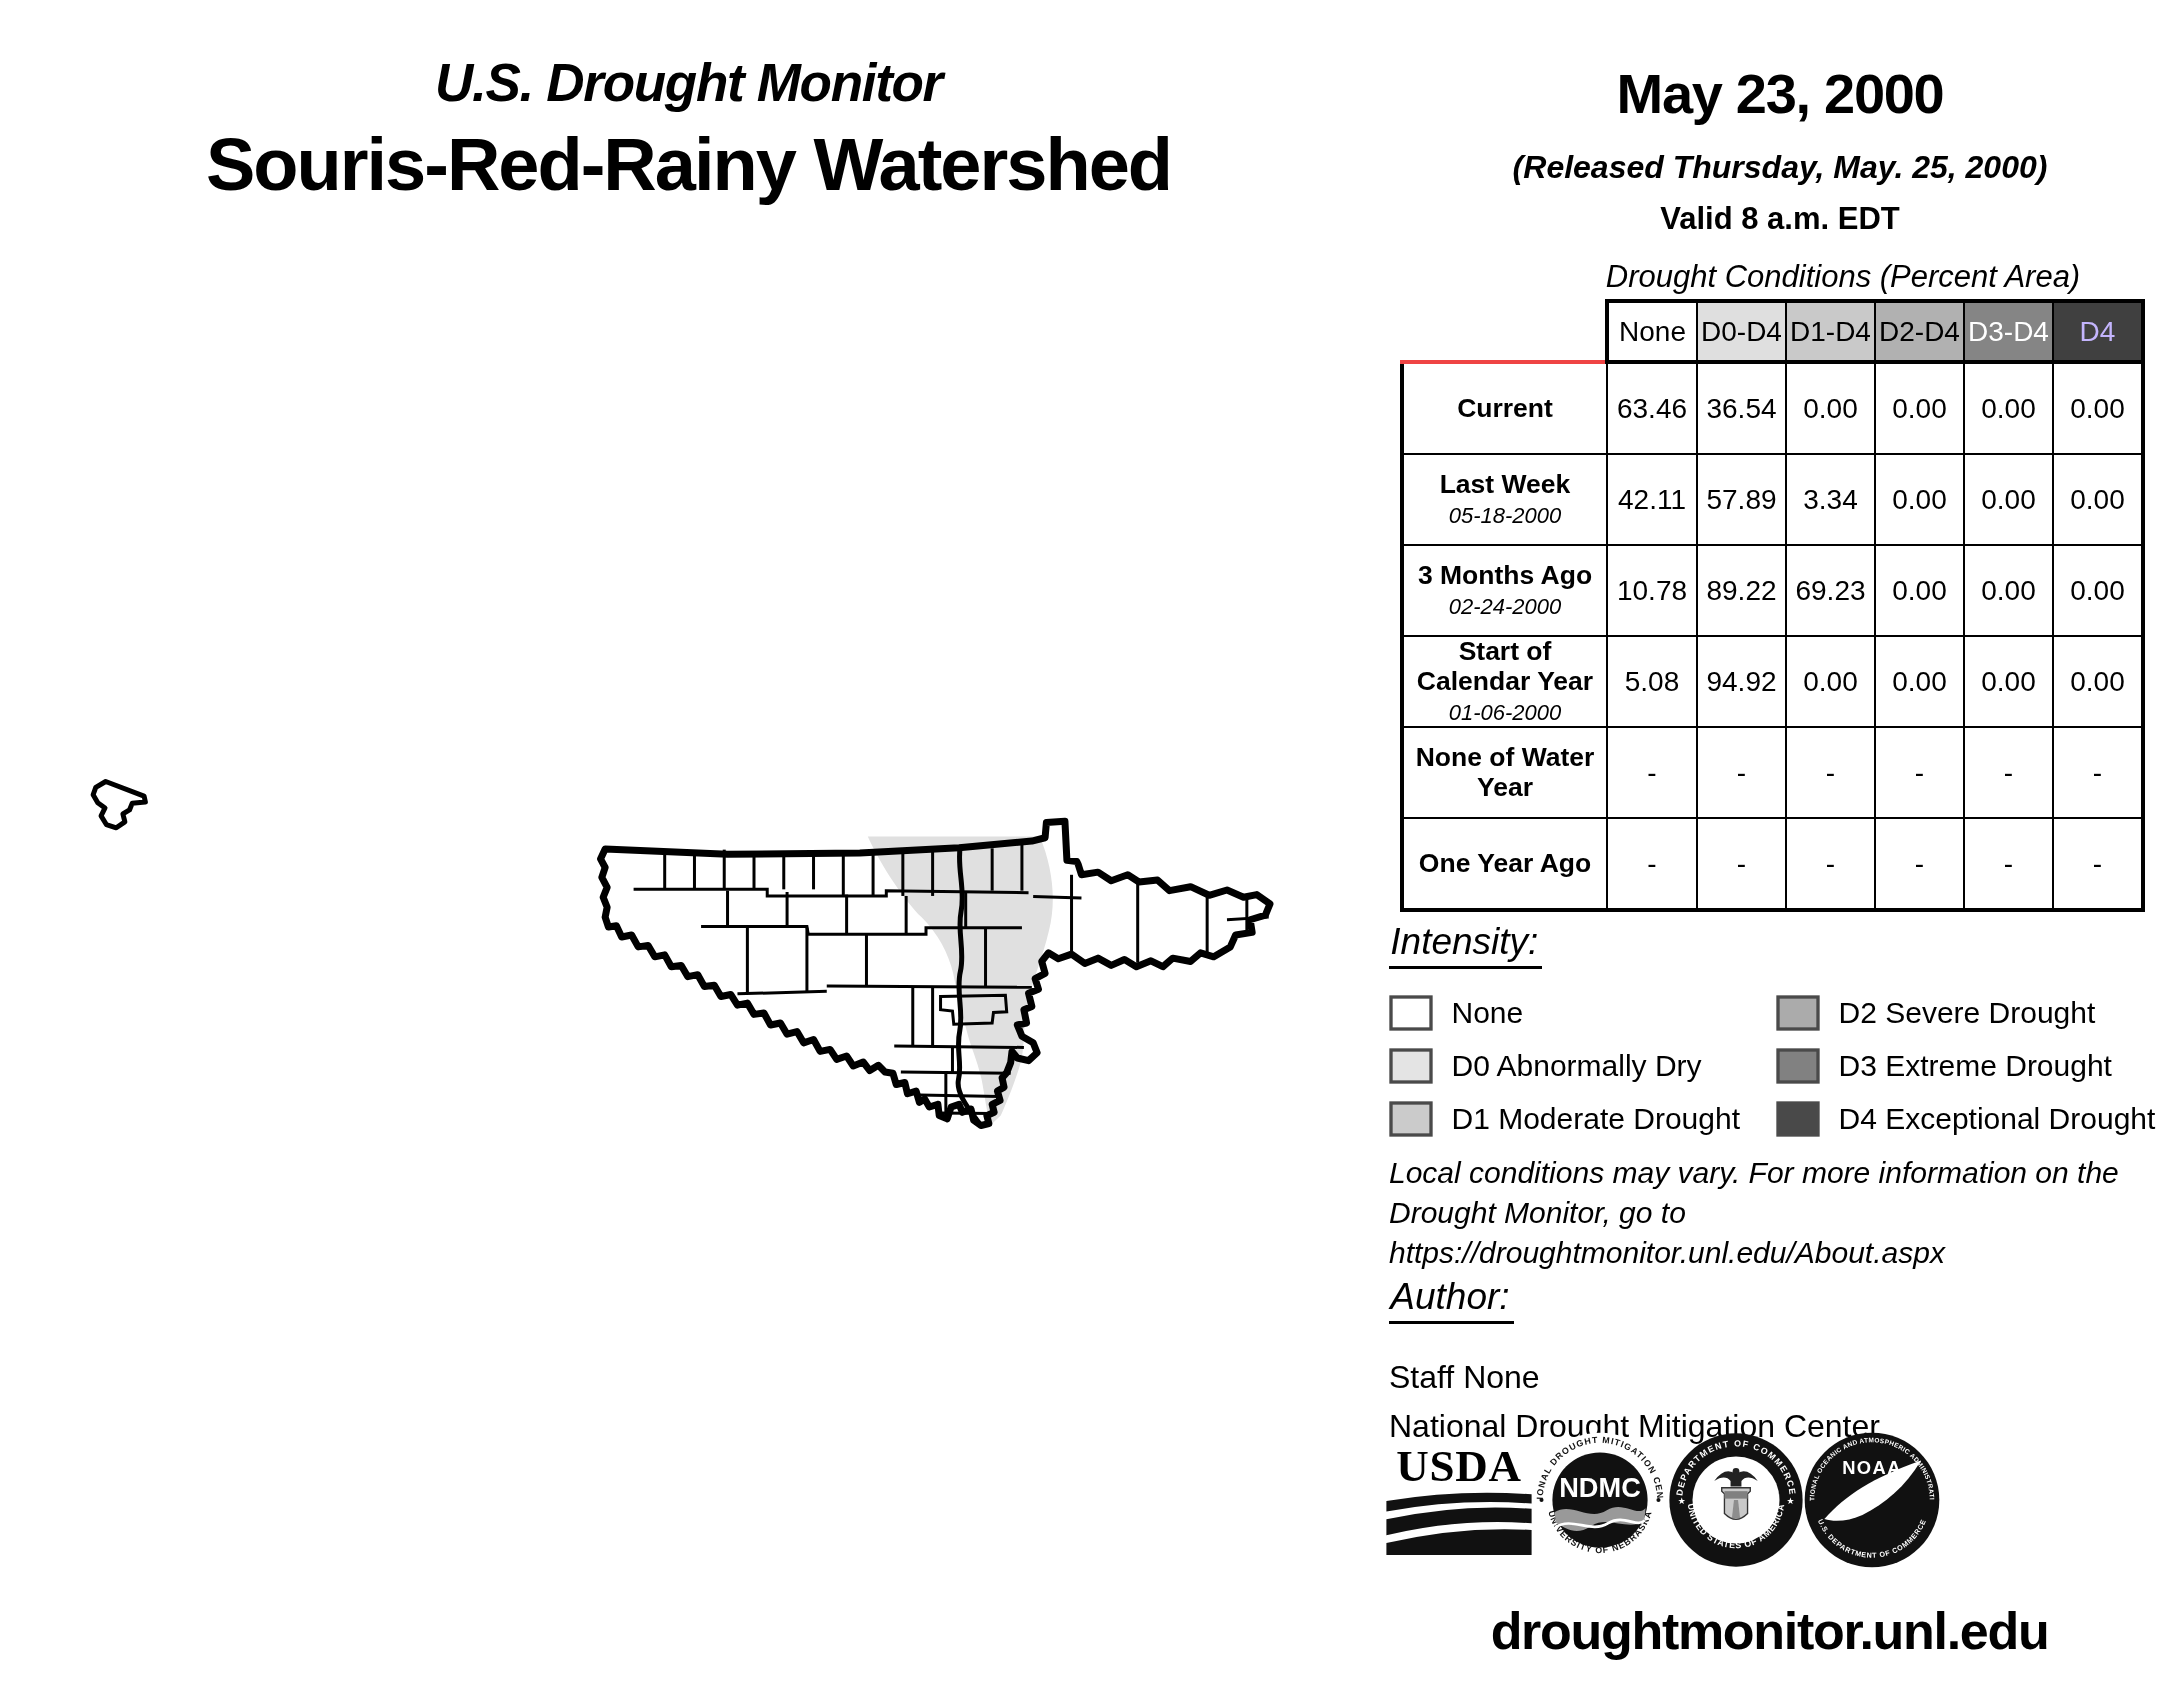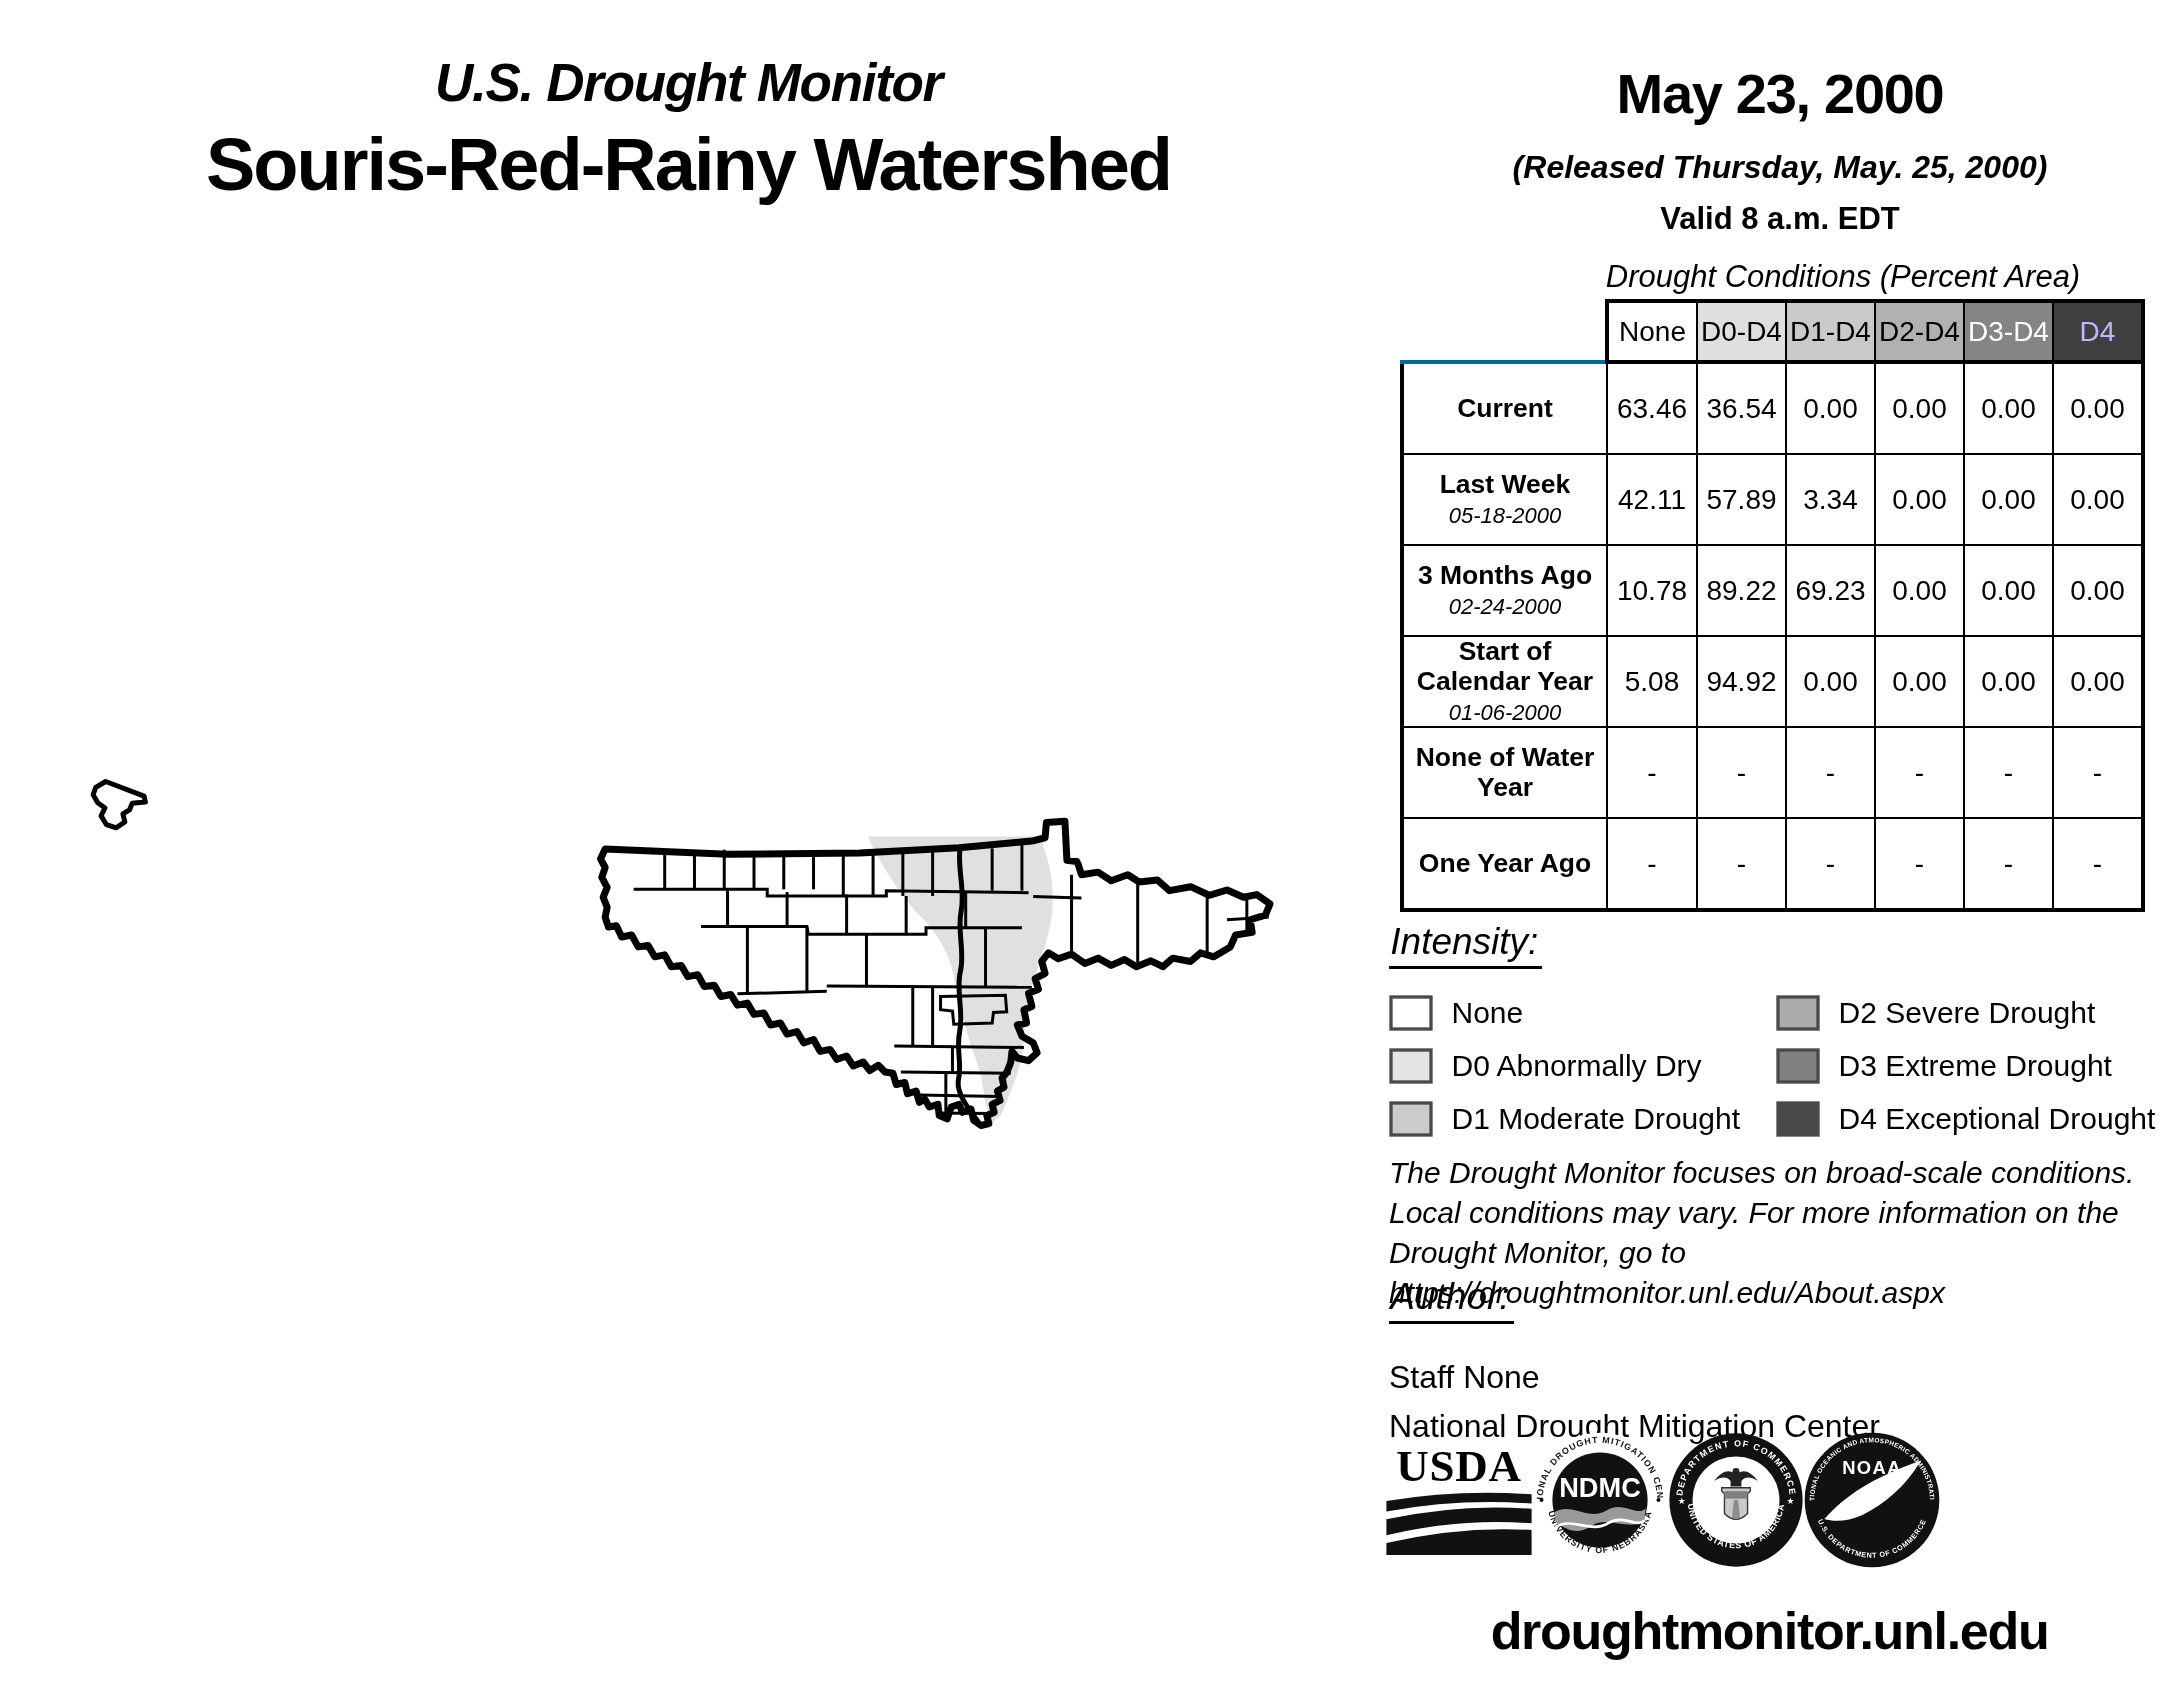--- a/index.html
+++ b/index.html
@@ -30,21 +30,21 @@
   th.hc.first{border-left:4px solid #000;}
   th.hc.last{border-right:4px solid #000;}
   th.h0{background:#ffffff;color:#000;}
   th.h1{background:#dfdfdf;color:#000;}
   th.h2{background:#c9c9c9;color:#000;}
   th.h3{background:#b1b1b1;color:#000;}
   th.h4{background:#858585;color:#fff;}
   th.h5{background:#404040;color:#c4b5fd;}
   td.rowlabel{width:202px;height:89px;border:2.6px solid #000;border-left:4px solid #000;}
   td.val{width:87px;font-size:28px;border:2px solid #000;border-top:2.6px solid #000;border-bottom:2.6px solid #000;}
-  tr.first td{border-top:4px solid #0369a1;}
+  tr.first td{border-top:4px solid #ef4444;}
   tr.last td{border-bottom:4px solid #000;}
   td.val.last{border-right:4px solid #000;}
   .rl{font-size:26.5px;font-weight:bold;line-height:1.1;}
   .rs{font-size:22px;font-style:italic;margin-top:4px;}
   .rs:empty{display:none;}
 
   
   .intensity{position:absolute;left:1389px;top:921px;}
   .sec-head{font-size:37px;font-style:italic;display:inline-block;
             border-bottom:3.3px solid #000;padding:0 4px 2.6px 1.3px;}
@@ -290,21 +290,20 @@
     <div class="leg-item">
       <svg width="44" height="36" viewBox="0 0 66 54">
           <rect x="3" y="3" width="60" height="48" stroke="#4a4a4a" stroke-width="5" fill="#494949"></rect>
         </svg>
       <span class="leg-label">D4 Exceptional Drought</span>
     </div>
   </div>
 </div>
 
 <div class="disclaimer">
-  <div>The Drought Monitor focuses on broad-scale conditions.</div>
   <div>Local conditions may vary. For more information on the</div>
   <div>Drought Monitor, go to https://droughtmonitor.unl.edu/About.aspx</div>
 </div>
 
 <div class="author">
   <div class="sec-head">Author:</div>
   <div class="author-name">Staff None</div>
   <div class="author-org">National Drought Mitigation Center</div>
 </div>
 

